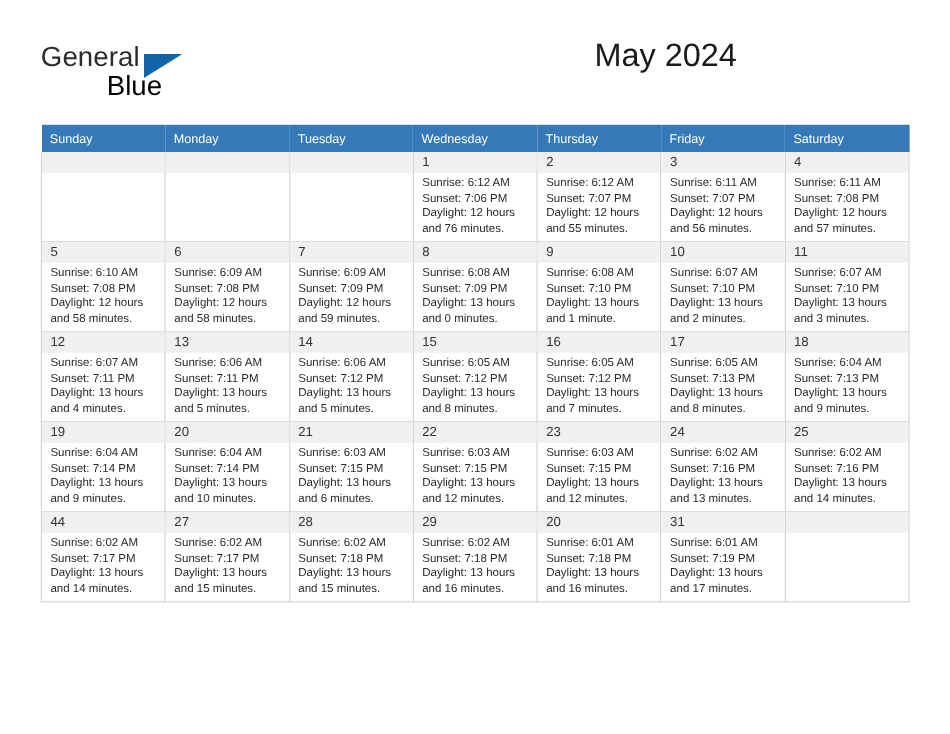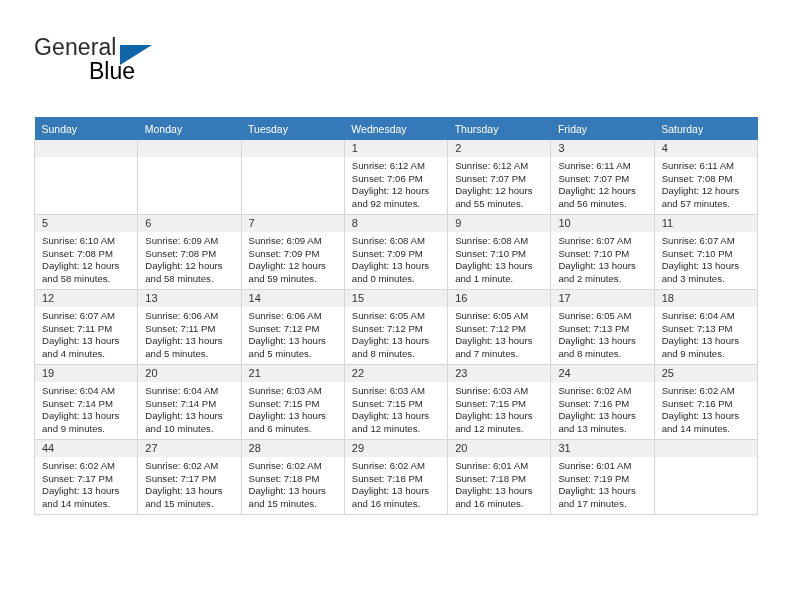--- a/index.html
+++ b/index.html
@@ -88,21 +88,20 @@
   }
 
   
   .calendar {
     position: absolute;
     left: 34px;
     top: 104px;
     width: 724px;
     border-collapse: collapse;
     table-layout: fixed;
-    margin-top: 13px;
   }
   .calendar th {
     background: #3579b8;
     color: #ffffff;
     font-size: 10.5px;
     font-weight: 400;
     text-align: left;
     padding: 5px 0 5px 7px;
     height: 13px;
     border: none;
@@ -145,20 +144,21 @@
 
   <div class="header">
 
     <div class="brand">
       <span class="brand-general">General</span>
       <span class="brand-triangle"></span>
       <span class="brand-blue">Blue</span>
     </div>
 
     <div class="title-block">
+      <div class="cal-title">May 2024</div>
     </div>
 
   </div>
 
   <table class="calendar">
     <thead>
       <tr>
         <th>Sunday</th>
         <th>Monday</th>
         <th>Tuesday</th>
@@ -204,21 +204,21 @@
               </div>
             </div>
           </td>
         <td>
             <div class="cell-inner">
               <div class="daynum-bar">1</div>
               <div class="cell-lines">
                 <div>Sunrise: 6:12 AM</div>
                 <div>Sunset: 7:06 PM</div>
                 <div>Daylight: 12 hours</div>
-                <div>and 92 minutes.</div>
+                <div>and 76 minutes.</div>
               </div>
             </div>
           </td>
         <td>
             <div class="cell-inner">
               <div class="daynum-bar">2</div>
               <div class="cell-lines">
                 <div>Sunrise: 6:12 AM</div>
                 <div>Sunset: 7:07 PM</div>
                 <div>Daylight: 12 hours</div>

